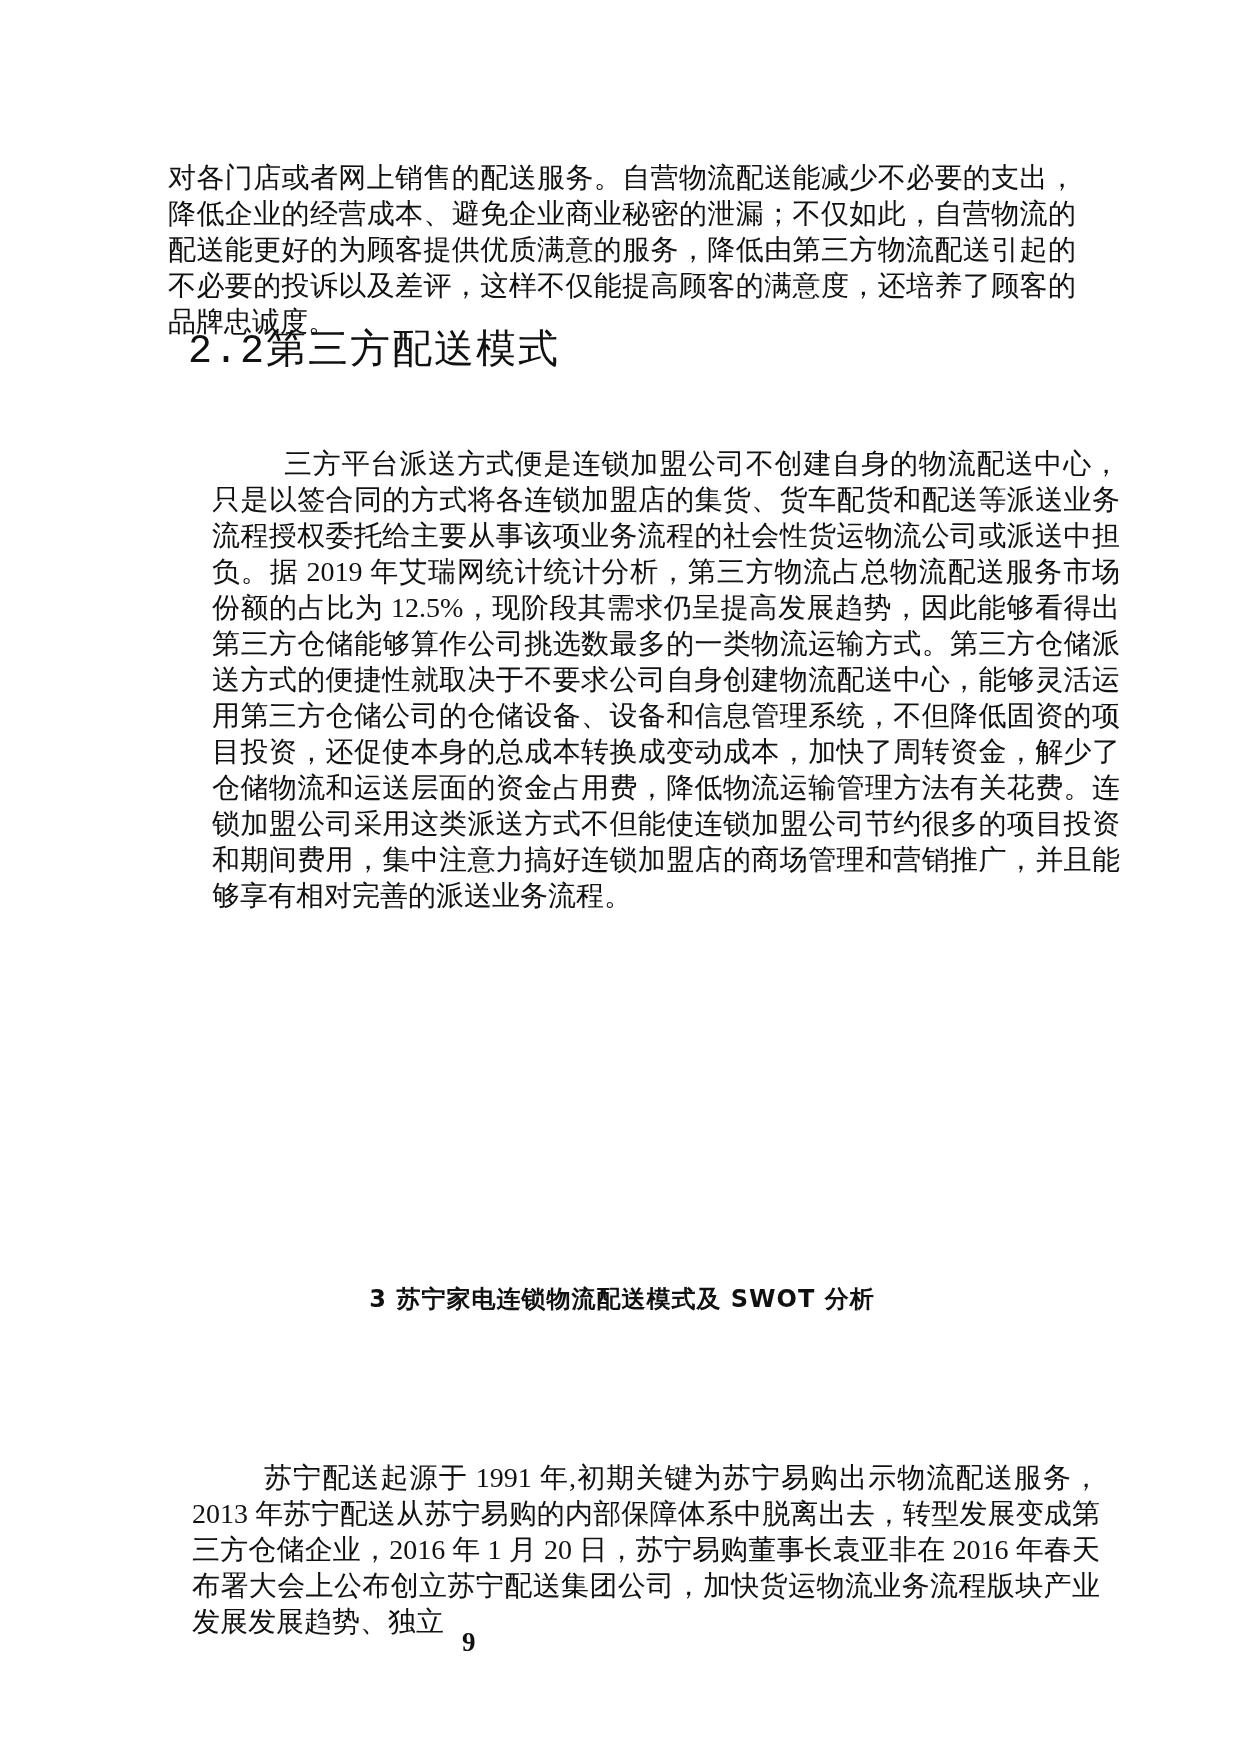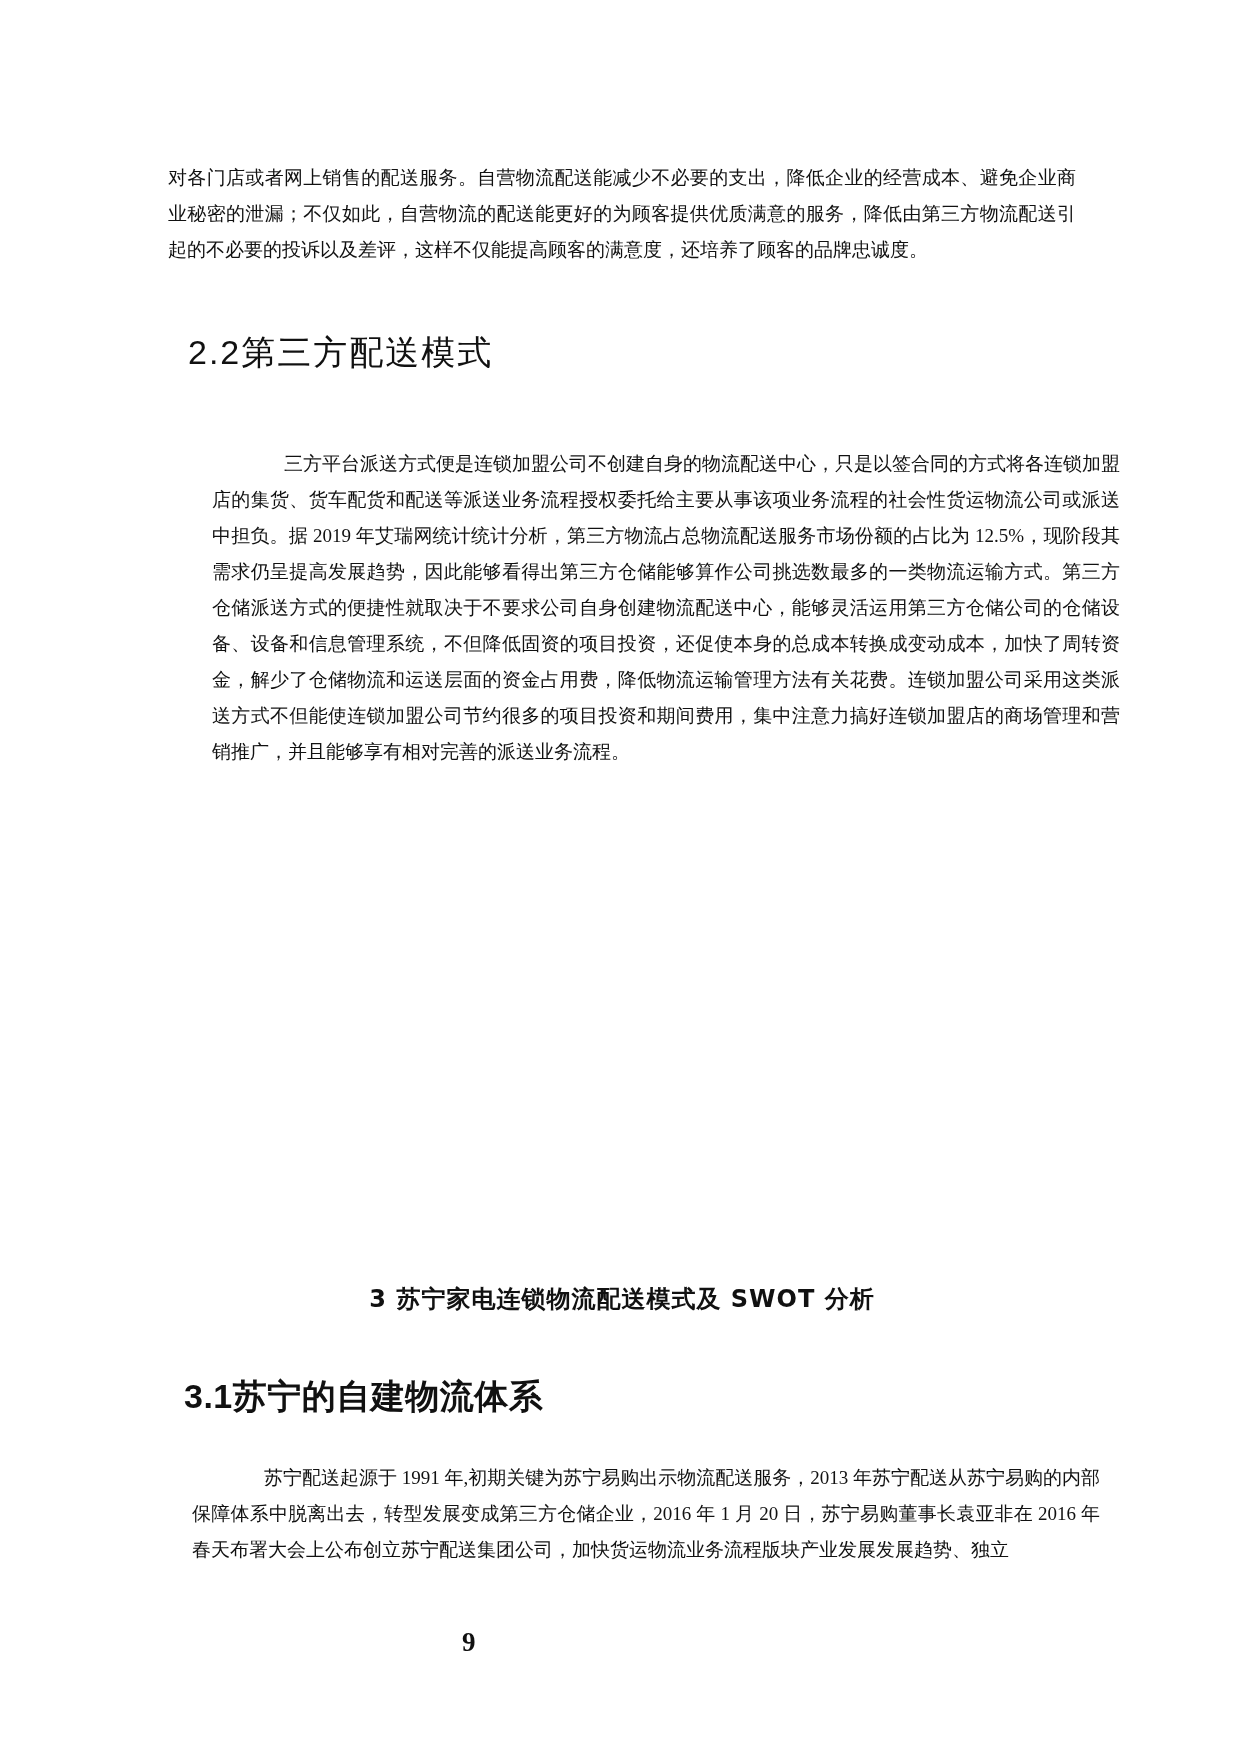--- a/index.html
+++ b/index.html
@@ -15,32 +15,32 @@
     color: #111111;
     font-family: "Liberation Serif", "DejaVu Serif", serif;
     overflow: hidden;
   }
   .content-block {
     position: absolute;
     left: 168px;
     width: 908px;
   }
   .body-para {
-    font-size: 19px;
+    font-size: 28px;
     line-height: 36px;
     text-align: justify;
     text-justify: inter-ideograph;
     color: #111111;
   }
   .indent {
     text-indent: 72px;
   }
   .sec-heading {
-    font-family: Liberation Sans, sans-serif;
-    font-size: 34px;
+    font-family: Liberation Mono, monospace;
+    font-size: 40px;
     line-height: 44px;
     font-weight: normal;
     color: #111111;
     letter-spacing: 2px;
     white-space: nowrap;
   }
   .sec-heading.bold {
     font-weight: bold;
     letter-spacing: 0.5px;
   }
@@ -80,19 +80,18 @@
   <div class="content-block body-para pos-para1">对各门店或者网上销售的配送服务。自营物流配送能减少不必要的支出，降低企业的经营成本、避免企业商业秘密的泄漏；不仅如此，自营物流的配送能更好的为顾客提供优质满意的服务，降低由第三方物流配送引起的不必要的投诉以及差评，这样不仅能提高顾客的满意度，还培养了顾客的品牌忠诚度。</div>
 
   <div class="content-block sec-heading pos-h22">2.2第三方配送模式</div>
 
   <div class="content-block body-para indent pos-para2">三方平台派送方式便是连锁加盟公司不创建自身的物流配送中心，只是以签合同的方式将各连锁加盟店的集货、货车配货和配送等派送业务流程授权委托给主要从事该项业务流程的社会性货运物流公司或派送中担负。据 2019 年艾瑞网统计统计分析，第三方物流占总物流配送服务市场份额的占比为 12.5%，现阶段其需求仍呈提高发展趋势，因此能够看得出第三方仓储能够算作公司挑选数最多的一类物流运输方式。第三方仓储派送方式的便捷性就取决于不要求公司自身创建物流配送中心，能够灵活运用第三方仓储公司的仓储设备、设备和信息管理系统，不但降低固资的项目投资，还促使本身的总成本转换成变动成本，加快了周转资金，解少了仓储物流和运送层面的资金占用费，降低物流运输管理方法有关花费。连锁加盟公司采用这类派送方式不但能使连锁加盟公司节约很多的项目投资和期间费用，集中注意力搞好连锁加盟店的商场管理和营销推广，并且能够享有相对完善的派送业务流程。</div>
 
 
 
   <div class="content-block chapter-heading pos-h3">3 苏宁家电连锁物流配送模式及 SWOT 分析</div>
 
-  <div class="content-block sec-heading bold pos-h31">3.1苏宁的自建物流体系</div>
 
   <div class="content-block body-para indent pos-para4">苏宁配送起源于 1991 年,初期关键为苏宁易购出示物流配送服务，2013 年苏宁配送从苏宁易购的内部保障体系中脱离出去，转型发展变成第三方仓储企业，2016 年 1 月 20 日，苏宁易购董事长袁亚非在 2016 年春天布署大会上公布创立苏宁配送集团公司，加快货运物流业务流程版块产业发展发展趋势、独立</div>
 
   <div class="page-number">9</div>
 
 </div>
 
 </body></html>

